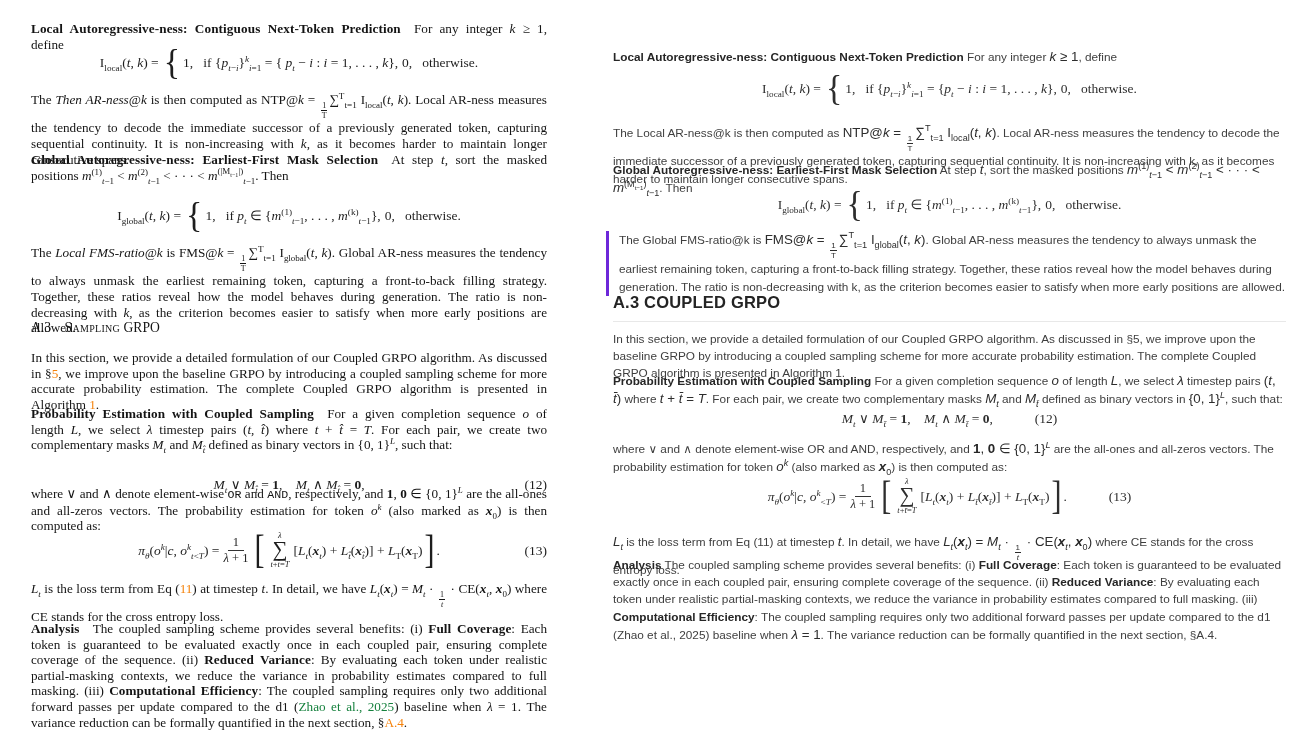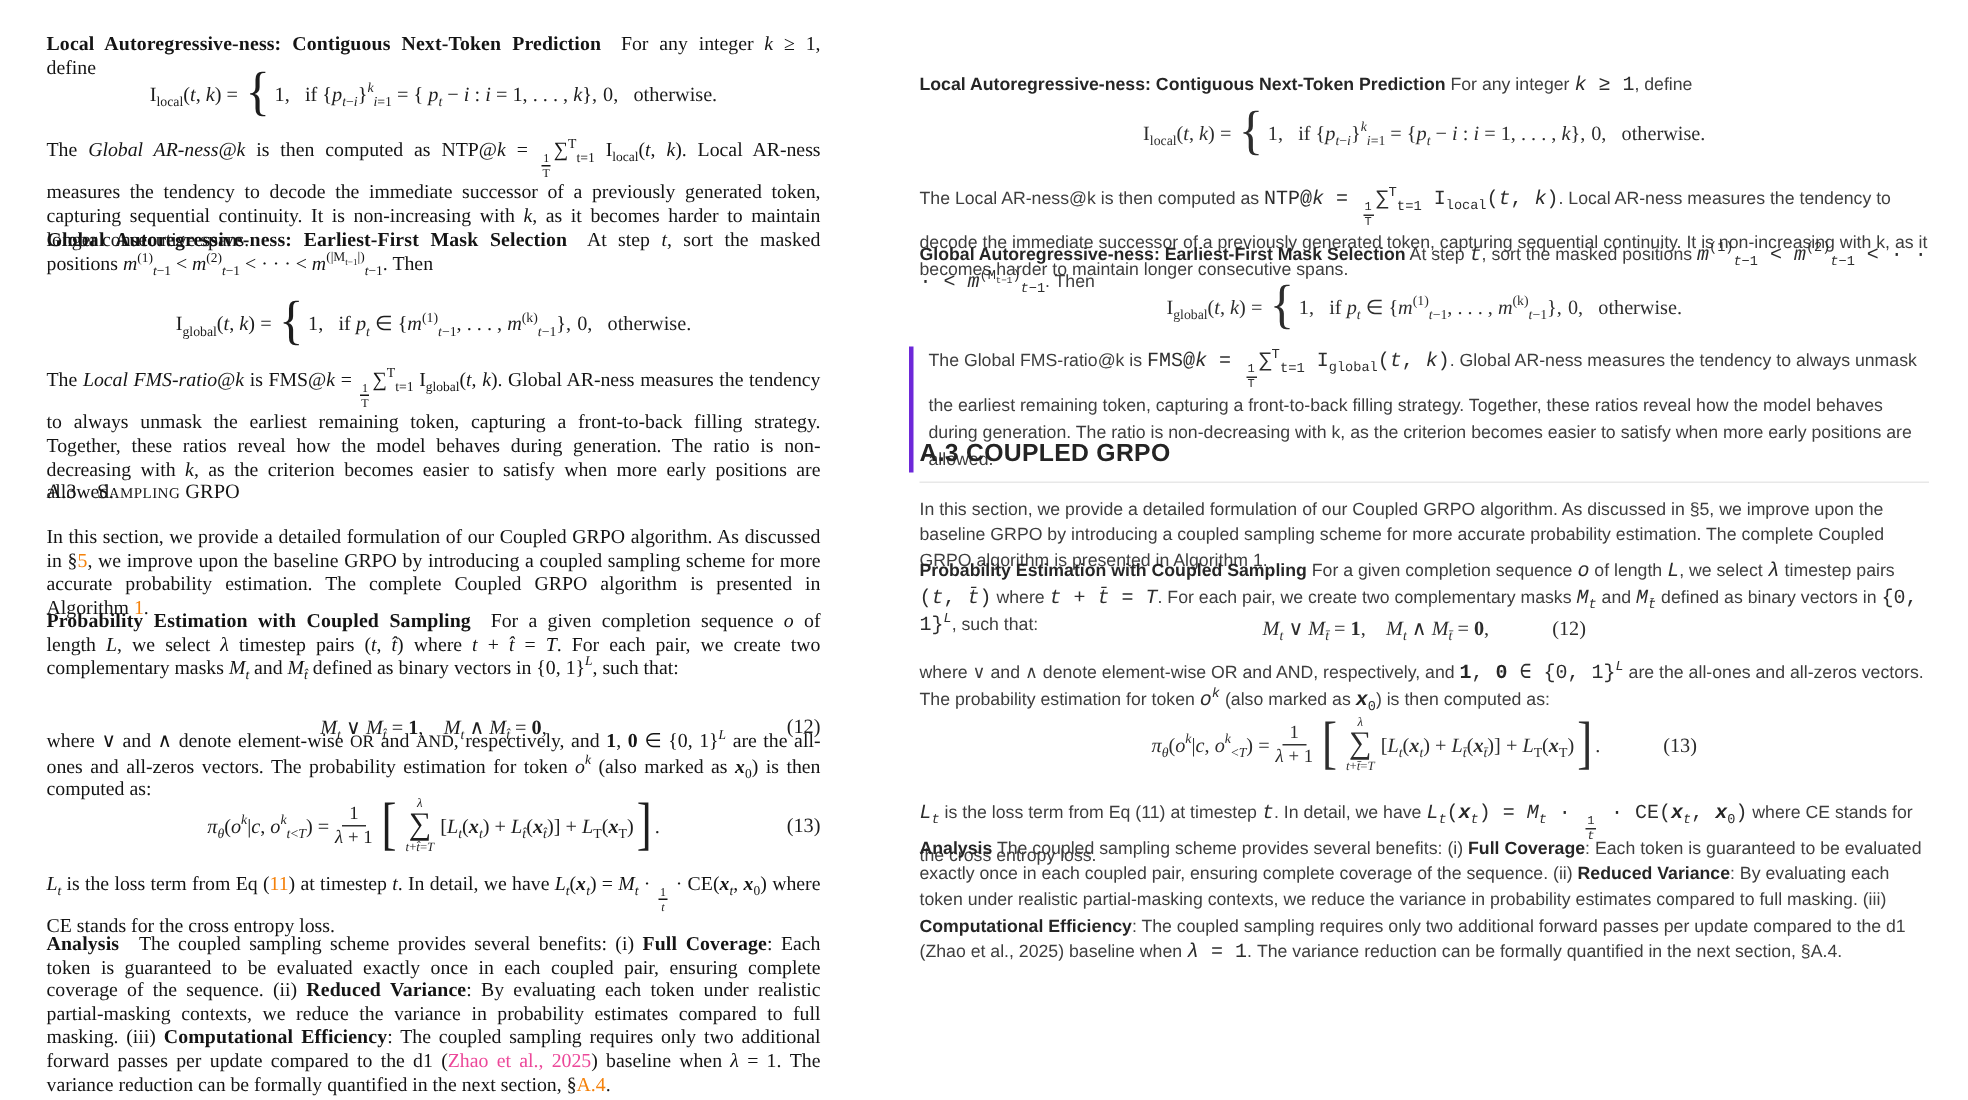--- a/index.html
+++ b/index.html
@@ -10,33 +10,33 @@
   
   #page-left{
     position:absolute;left:31px;top:0;width:516px;height:733px;
     font-family:"Liberation Serif",serif;font-size:13.2px;line-height:15.6px;
     color:#141414;
   }
   #page-left .par{position:absolute;left:0;right:0;text-align:justify;}
   #page-left .par b{letter-spacing:.1px;}
   #lh1{font-size:13.6px;}
   .sc{font-variant:small-caps;letter-spacing:.3px;}
-  .tt{font-family:Liberation Serif, serif;font-size:.88em;}
+  .tt{font-family:Liberation Mono, monospace;font-size:.88em;}
   .lo{color:#F5820B;}
-  .lb{color:#ec4899;}
+  .lb{color:#15803d;}
   sub,sup{font-size:68%;line-height:0;}
   
   #page-right{
     position:absolute;left:613px;top:0;width:673px;height:733px;
     font-family:"Liberation Sans",sans-serif;font-size:11.8px;line-height:17.2px;
     color:#3e3e3e;
   }
   #page-right .par{position:absolute;left:0;right:0;text-align:left;}
   #page-right .par b{color:#262626;}
-  #page-right .m{font-family:Liberation Mono, monospace;font-size:1.13em;color:#2d2d2d;}
+  #page-right .m{font-family:Liberation Sans, sans-serif;font-size:1.13em;color:#2d2d2d;}
   
   #rbq{border-left:3px solid #6d28d9;padding-left:10px;left:-7px !important;line-height:18px;}
   
   #rh1{font-size:16.5px;font-weight:bold;color:#242424;letter-spacing:.2px;
        padding-bottom:10px;border-bottom:1px solid #E8E8E8;}
   
   .eqrow{position:absolute;left:0;right:0;display:flex;justify-content:center;align-items:center;
          font-family:"Liberation Serif",serif;font-size:13.5px;line-height:15px;color:#1d1d1d;
          text-align:left;white-space:nowrap;}
   #page-right .eqrow{color:#2d2d2d;}
@@ -72,21 +72,21 @@
 
   <div id="leq1" class="eqrow">
     <span>I<sub>local</sub>(<i>t</i>, <i>k</i>) =</span>
     <span class="cbrace">{</span>
     <span class="cases">
       <span>1,&nbsp;&nbsp; if {<i>p</i><sub><i>t</i>−<i>i</i></sub>}<sup><i>k</i></sup><sub><i>i</i>=1</sub> = { <i>p</i><sub><i>t</i></sub> − <i>i</i> : <i>i</i> = 1, . . . , <i>k</i>},</span>
       <span>0,&nbsp;&nbsp; otherwise.</span>
     </span>
   </div>
 
-  <div id="lp2" class="par">The <i>Global AR-ness@k</i> is then computed as NTP@<i>k</i> = <span class="sfrac">
+  <div id="lp2" class="par">The <i>Then AR-ness@k</i> is then computed as NTP@<i>k</i> = <span class="sfrac">
         <span class="sfn">1</span>
         <span>T</span>
       </span><span class="ssum">∑<sup>T</sup><sub>t=1</sub></span> I<sub>local</sub>(<i>t</i>, <i>k</i>). Local AR-ness measures the tendency to decode the immediate successor of a previously generated token, capturing sequential continuity. It is non-increasing with <i>k</i>, as it becomes harder to maintain longer consecutive spans.</div>
   <div id="lp3" class="par"><b>Global Autoregressive-ness: Earliest-First Mask Selection</b> At step <i>t</i>, sort the masked positions <i>m</i><sup>(1)</sup><sub><i>t</i>−1</sub> &lt; <i>m</i><sup>(2)</sup><sub><i>t</i>−1</sub> &lt; · · · &lt; <i>m</i><sup>(|M<sub>t−1</sub>|)</sup><sub><i>t</i>−1</sub>. Then</div>
 
   <div id="leq2" class="eqrow">
     <span>I<sub>global</sub>(<i>t</i>, <i>k</i>) =</span>
     <span class="cbrace">{</span>
     <span class="cases">
       <span>1,&nbsp;&nbsp; if <i>p</i><sub><i>t</i></sub> ∈ {<i>m</i><sup>(1)</sup><sub><i>t</i>−1</sub>, . . . , <i>m</i><sup>(k)</sup><sub><i>t</i>−1</sub>},</span>

